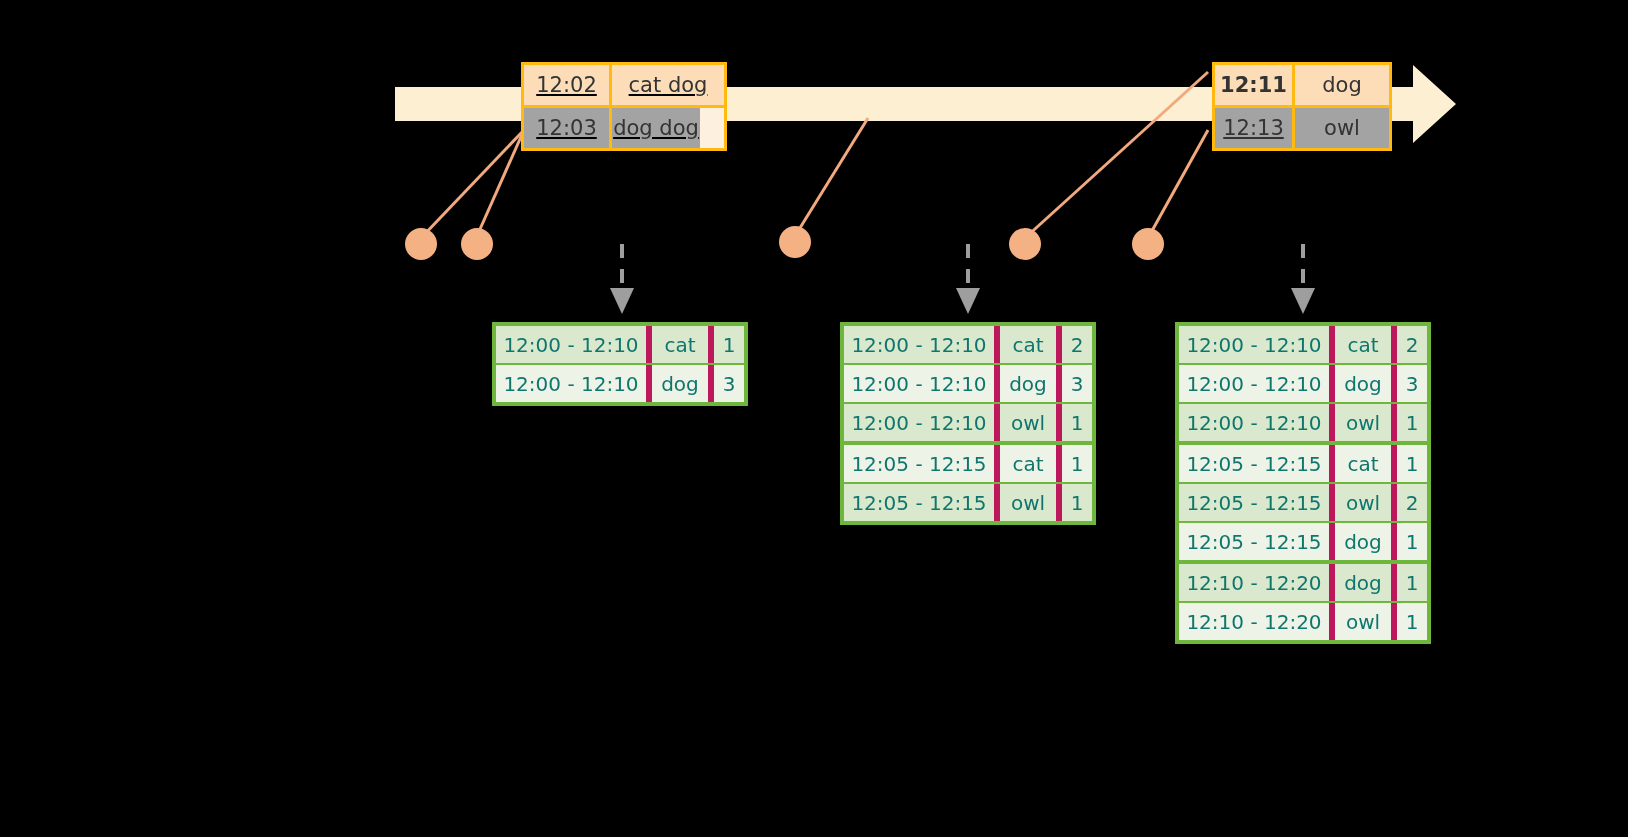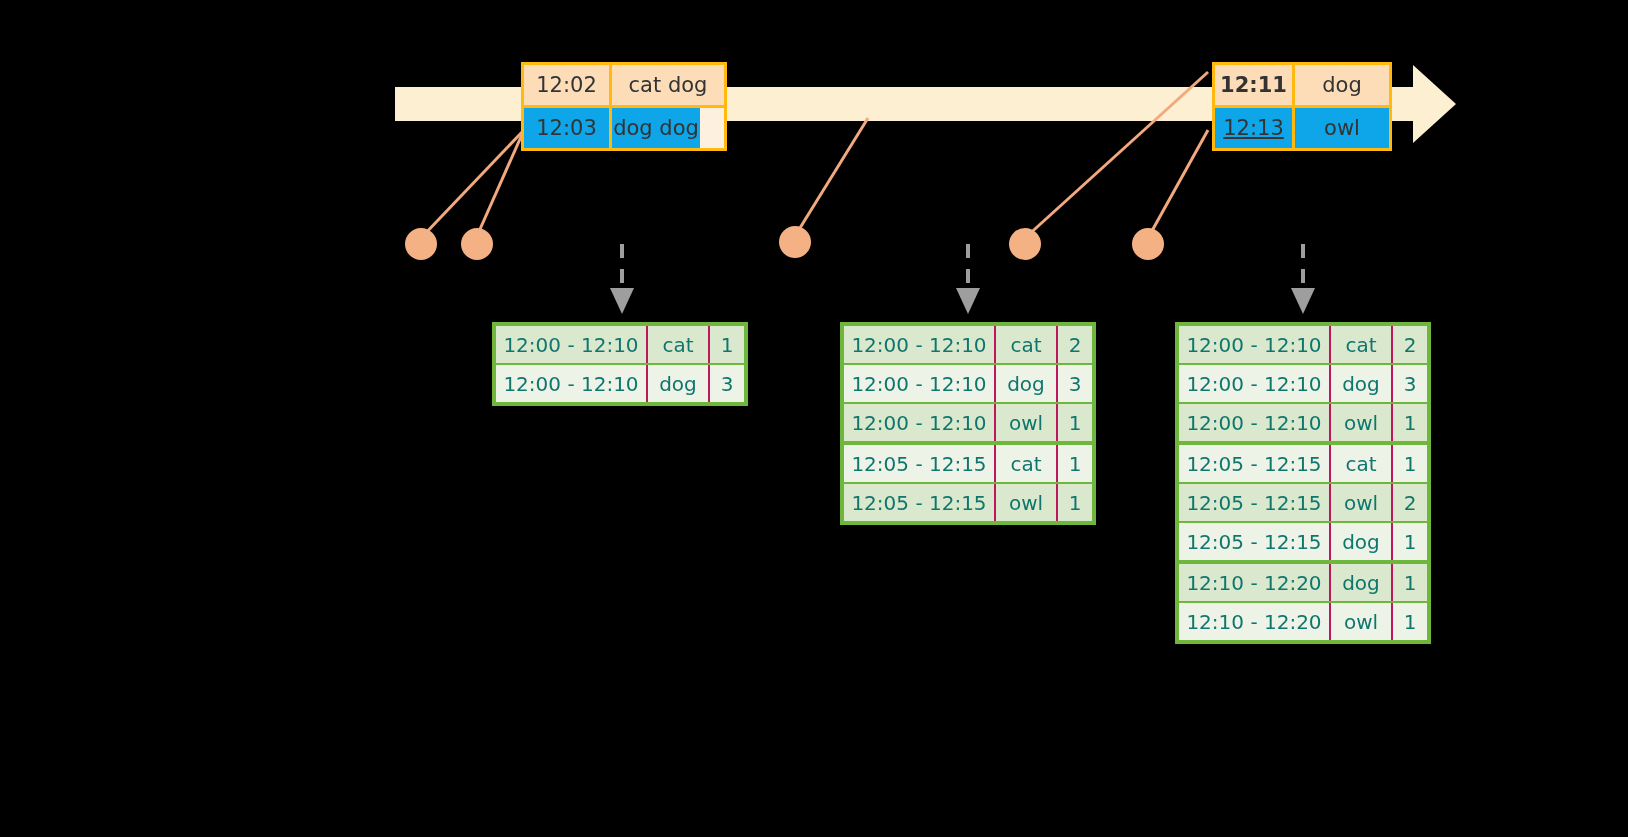--- a/index.html
+++ b/index.html
@@ -44,21 +44,21 @@
   .event-row.shade .event-words {
     background: #fcddb8;
   }
   .event-time, .event-words {
     box-sizing: border-box;
     display: flex;
     align-items: center;
     justify-content: center;
     font-size: 21px;
     color: #333333;
-    background: #0ea5e9;
+    background: #a3a3a3;
     height: 40px;
   }
   .event-time {
     border-right: 3px solid #ffb90f;
   }
 
   
   .result-table {
     position: absolute;
     border: 4px solid #6eb63c;
@@ -80,21 +80,21 @@
   .tbl-cell {
     box-sizing: border-box;
     display: flex;
     align-items: center;
     justify-content: center;
     font-size: 20px;
     color: #0f766e;
     height: 37px;
   }
   .tbl-cell + .tbl-cell {
-    border-left: 2px solid #be185d;
+    border-left: 6px solid #be185d;
   }
   .tbl-row.dark .tbl-cell { background: #dae8cd; }
   .tbl-row.light .tbl-cell { background: #eef3e8; }
 
   .c-range { width: 150px; }
   .c-word  { width: 62px; }
   .c-count { width: 36px; }
 </style>
 </head>
 <body>
@@ -128,21 +128,21 @@
       <line x1="968" y1="244" x2="968" y2="290" stroke-dasharray="14 11"></line>
       <line x1="1303" y1="244" x2="1303" y2="290" stroke-dasharray="14 11"></line>
     </g>
     <g fill="#9e9e9e">
       <path d="M 610 288 L 634 288 L 622 314 Z"></path>
       <path d="M 956 288 L 980 288 L 968 314 Z"></path>
       <path d="M 1291 288 L 1315 288 L 1303 314 Z"></path>
     </g>
   </svg>
 
-  <div class="event-box" style="left:521px; top:62px; width:206px;">
+  <div class="event-box" style="left:521px; top:62px; width:206px;text-decoration:underline;">
     <div class="event-row shade">
       <span class="event-time" style="width:88px;">12:02</span>
       <span class="event-words" style="width:112px;">cat dog</span>
     </div>
     <div class="event-row">
       <span class="event-time" style="width:88px;">12:03</span>
       <span class="event-words" style="width:88px;">dog dog</span>
     </div>
   </div>
 

